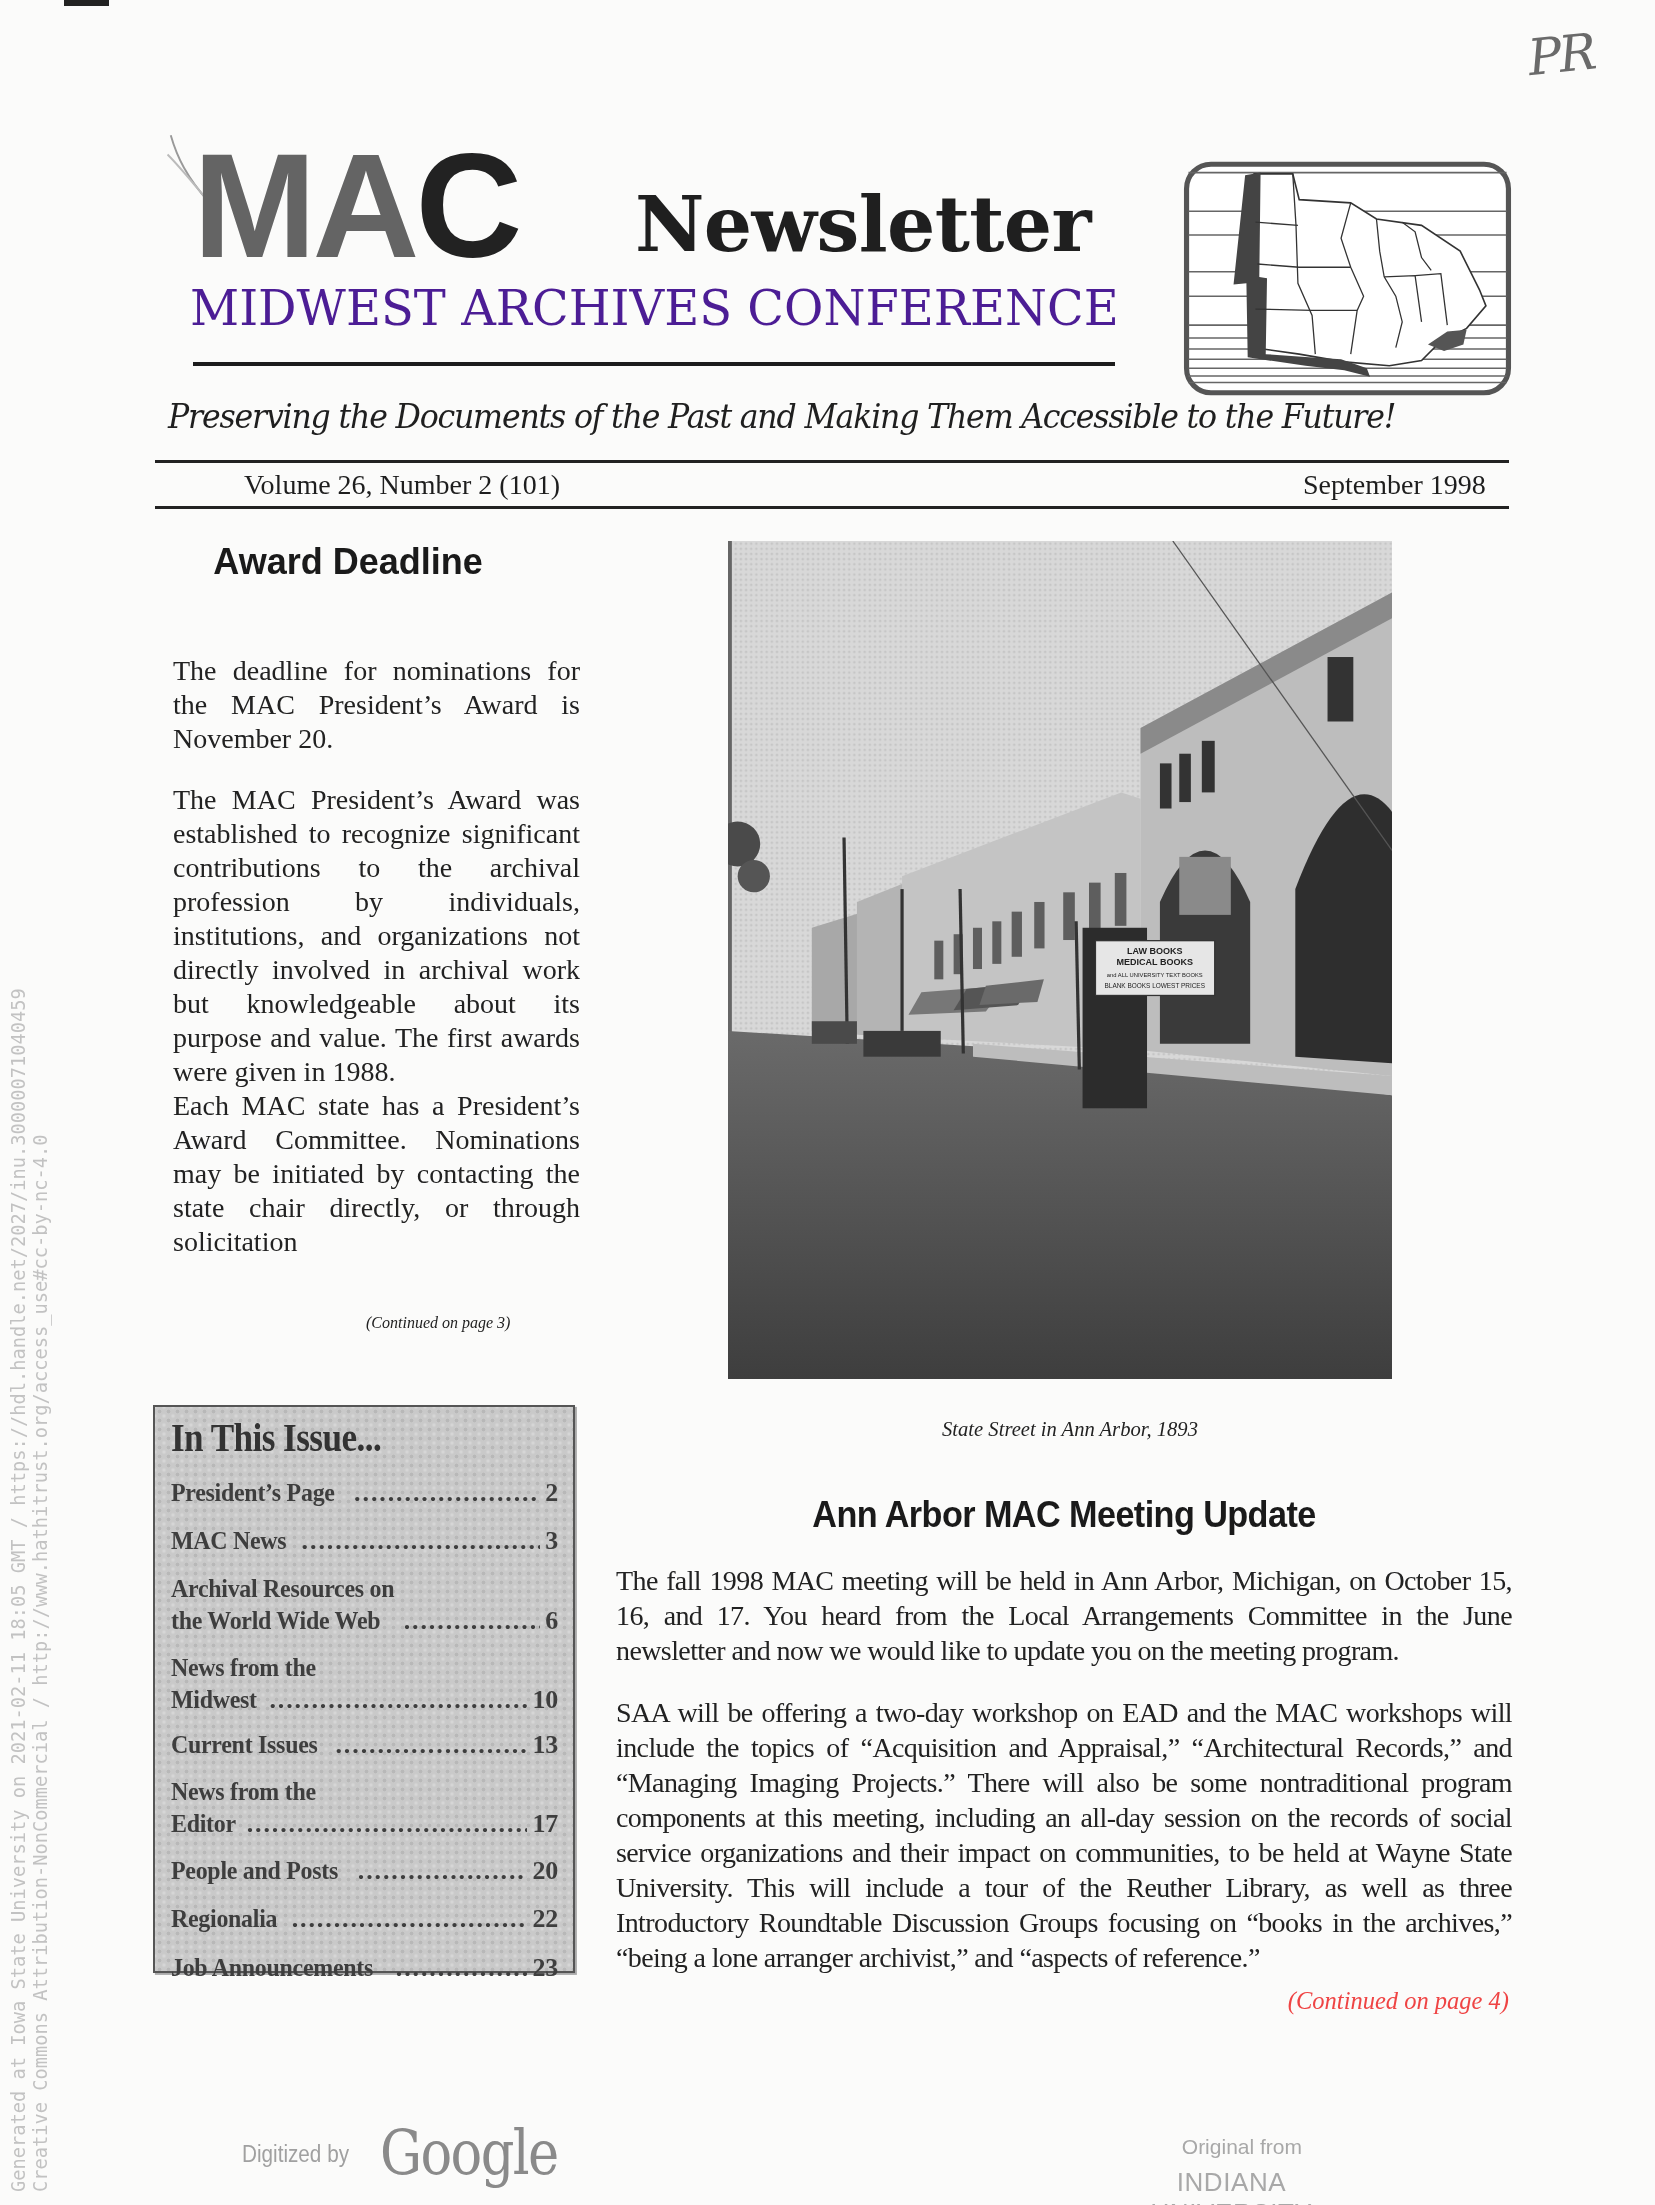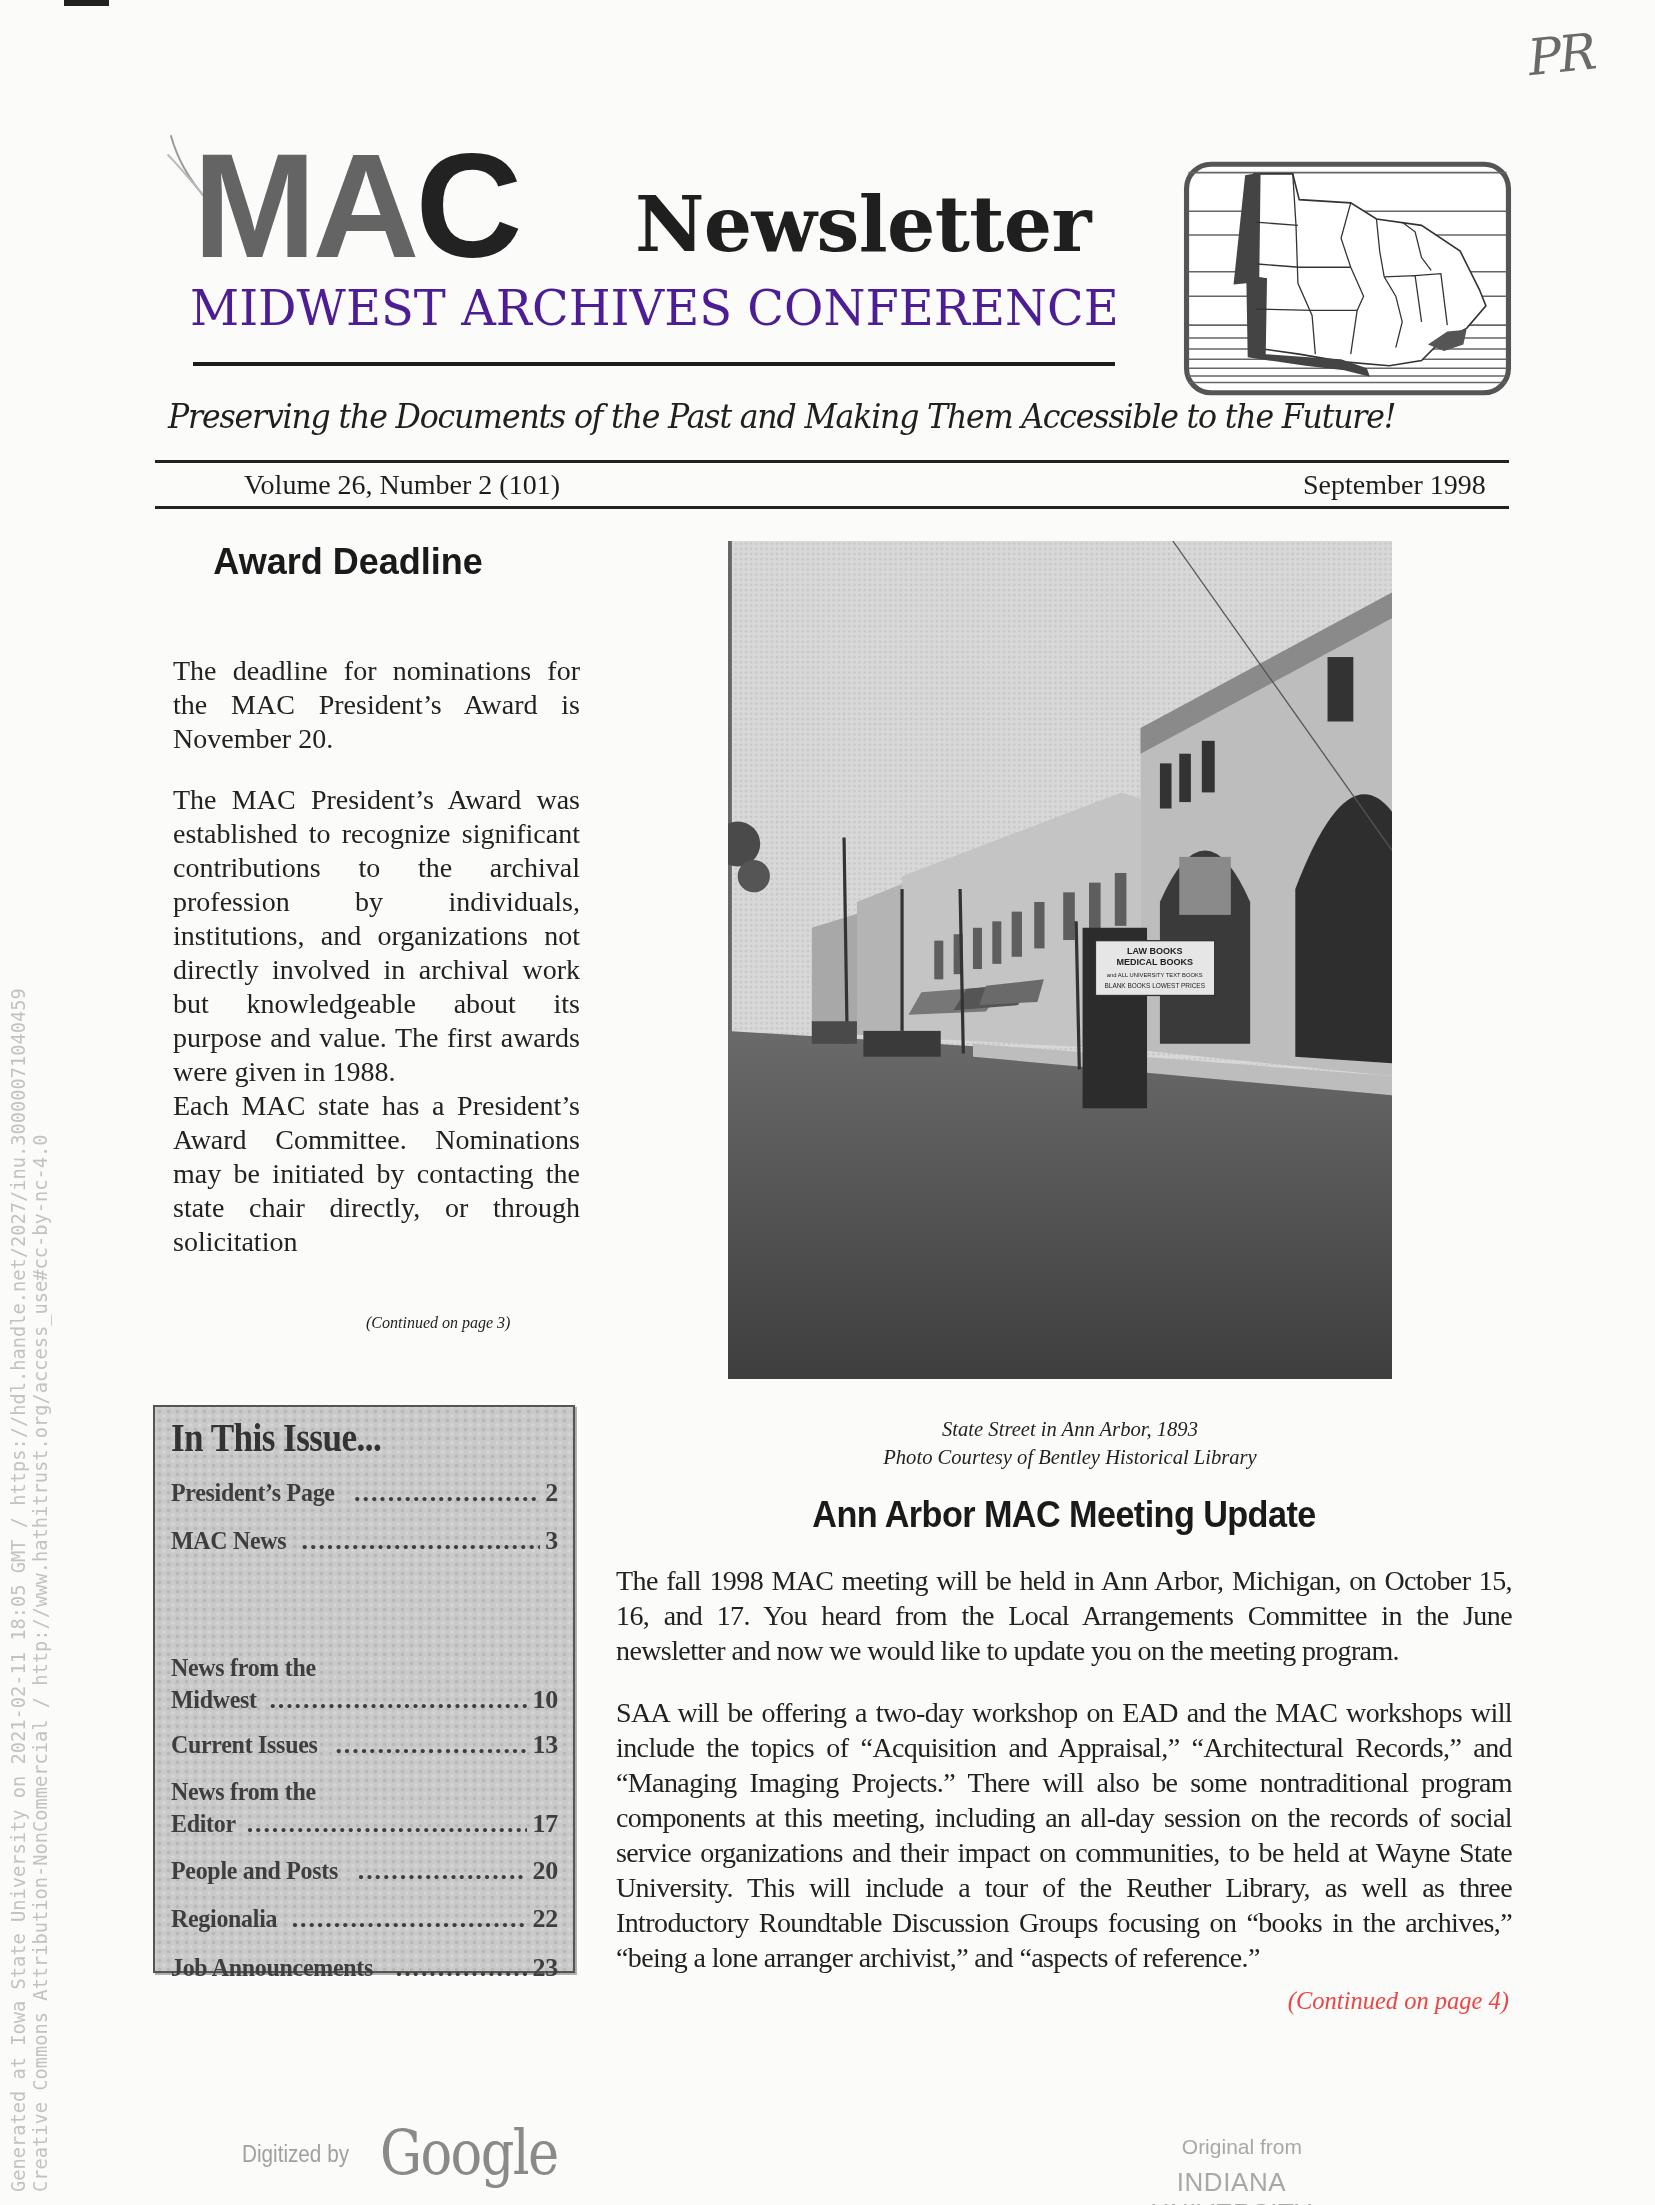--- a/index.html
+++ b/index.html
@@ -165,20 +165,28 @@
         <span class="pg">2</span>
       </div>
   </div>
   <div class="toc-item" style="top:118px">
     <div class="row">
         <span class="lbl">MAC News</span>
         <span class="dots"></span>
         <span class="pg">3</span>
       </div>
   </div>
+  <div class="toc-item" style="top:166px">
+    <div class="lbl">Archival Resources on</div>
+    <div class="row">
+        <span class="lbl">the World Wide Web</span>
+        <span class="dots"></span>
+        <span class="pg">6</span>
+      </div>
+  </div>
   <div class="toc-item" style="top:245px">
     <div class="lbl">News from the</div>
     <div class="row">
         <span class="lbl">Midwest</span>
         <span class="dots"></span>
         <span class="pg">10</span>
       </div>
   </div>
   <div class="toc-item" style="top:322px">
     <div class="row">
@@ -283,21 +291,20 @@
   <text x="662" y="694" font-family="Liberation Sans, sans-serif" font-size="10" text-anchor="middle" fill="#222">BLANK BOOKS LOWEST PRICES</text>
 
   <circle cx="15" cy="470" r="35" fill="#4a4a4a"></circle>
   <circle cx="40" cy="520" r="25" fill="#555"></circle>
 
   <rect x="210" y="760" width="120" height="40" fill="#3a3a3a"></rect>
   <rect x="130" y="745" width="70" height="35" fill="#4a4a4a"></rect>
 </svg>
 <div class="abs photo-caption">
   <div>State Street in Ann Arbor, 1893</div>
-  <div>Photo Courtesy of Bentley Historical Library</div>
 </div>
 
 <div class="abs rc-headline">Ann Arbor MAC Meeting Update</div>
 <p class="abs rc-body rc-p1" style="margin:0">The fall 1998 MAC meeting will be held in Ann Arbor, Michigan, on October 15, 16, and 17. You heard from the Local Arrangements Committee in the June newsletter and now we would like to update you on the meeting program.</p>
 <p class="abs rc-body rc-p2" style="margin:0">SAA will be offering a two-day workshop on EAD and the MAC workshops will include the topics of “Acquisition and Appraisal,” “Architectural Records,” and “Managing Imaging Projects.” There will also be some nontraditional pro­gram components at this meeting, including an all-day session on the records of social service organizations and their impact on communities, to be held at Wayne State University. This will include a tour of the Reuther Library, as well as three Introductory Roundtable Discussion Groups focusing on “books in the archives,” “being a lone arranger archivist,” and “aspects of reference.”</p>
 <div class="abs rc-cont">(Continued on page 4)</div>
 
 <div class="abs side-wm">
   <div>Generated at Iowa State University on 2021-02-11 18:05 GMT  /  https://hdl.handle.net/2027/inu.30000071040459</div>
   <div>Creative Commons Attribution-NonCommercial  /  http://www.hathitrust.org/access_use#cc-by-nc-4.0</div>

